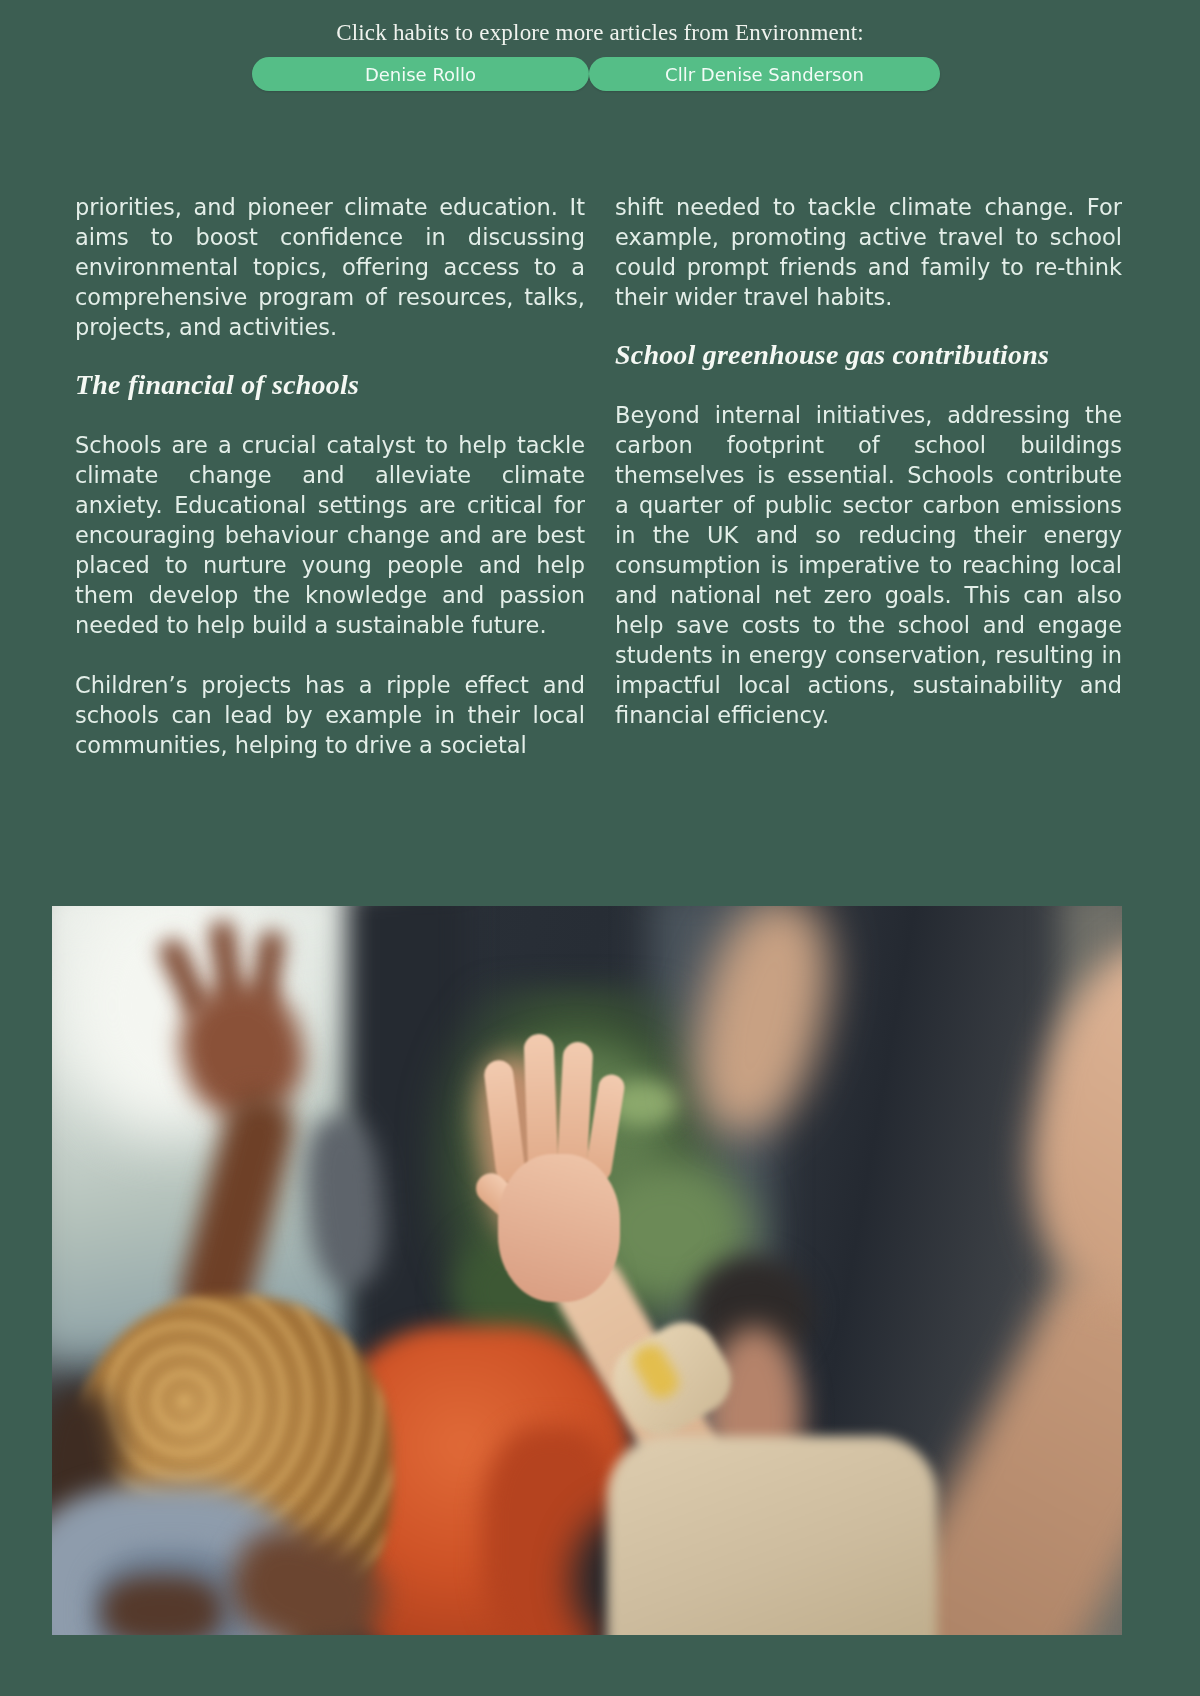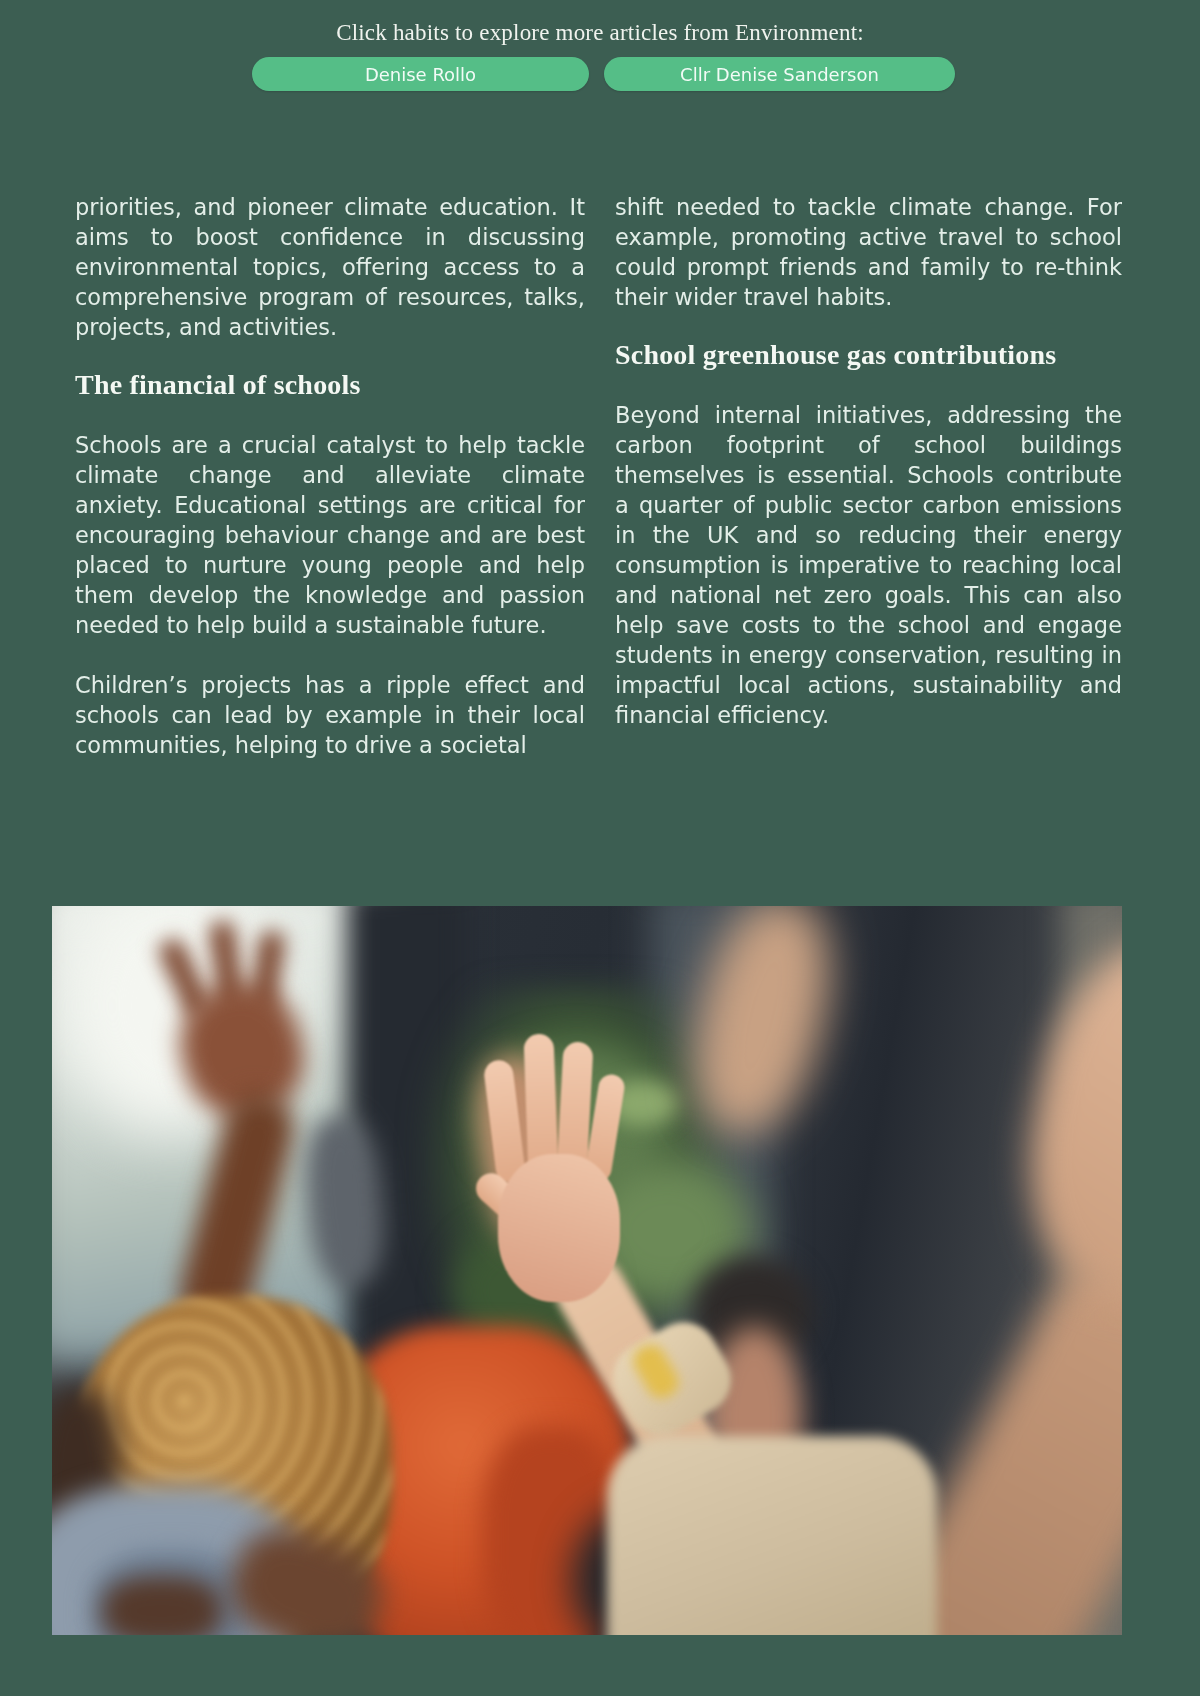--- a/index.html
+++ b/index.html
@@ -9,21 +9,21 @@
     font-family:"DejaVu Sans","Liberation Sans",sans-serif;
     position:relative;overflow:hidden;
   }
   
   .header-prompt{
     position:absolute;top:20px;left:0;width:1200px;
     text-align:center;
     font-family:"Liberation Serif","DejaVu Serif",serif;
     font-size:23px;color:#F0F3EE;letter-spacing:.2px;
   }
-  .pill-row{position:absolute;top:57px;left:252px;display:flex;gap:15px;}
+  .pill-row{position:absolute;top:57px;left:252px;display:flex;}
   .pill{
     height:34px;border-radius:17px;background:#55BE87;
     display:flex;align-items:center;justify-content:center;
     font-size:18px;color:#F2FBF6;cursor:pointer;
     box-shadow:0 1px 2px rgba(0,0,0,.15);
   }
   .pill-1{width:337px;}
   .pill-2{width:351px;}
   
   .columns{
@@ -34,20 +34,21 @@
     margin:0;
     font-size:22.5px;line-height:30px;color:#E3EEE8;
     text-align:justify;
   }
   .col p + p{margin-top:30px;}
   .col h2{
     margin:26px 0 28px 0;
     font-family:"Liberation Serif","DejaVu Serif",serif;
     font-weight:700;font-size:28px;line-height:34px;color:#F4F8F3;
     letter-spacing:.2px;
+    font-style:italic;
   }
   
   .photo{
     position:absolute;left:52px;top:906px;width:1070px;height:729px;
     overflow:hidden;
     background:linear-gradient(100deg,#4E4F4A 0%,#3A4046 8%,#2B3139 24%,#272D35 46%,#31373F 60%,#242931 72%,#3C4045 85%,#636360 97%);
   }
   .photo .s{position:absolute;}
   
   .win-glow{left:-30px;top:-40px;width:360px;height:500px;border-radius:30px;

